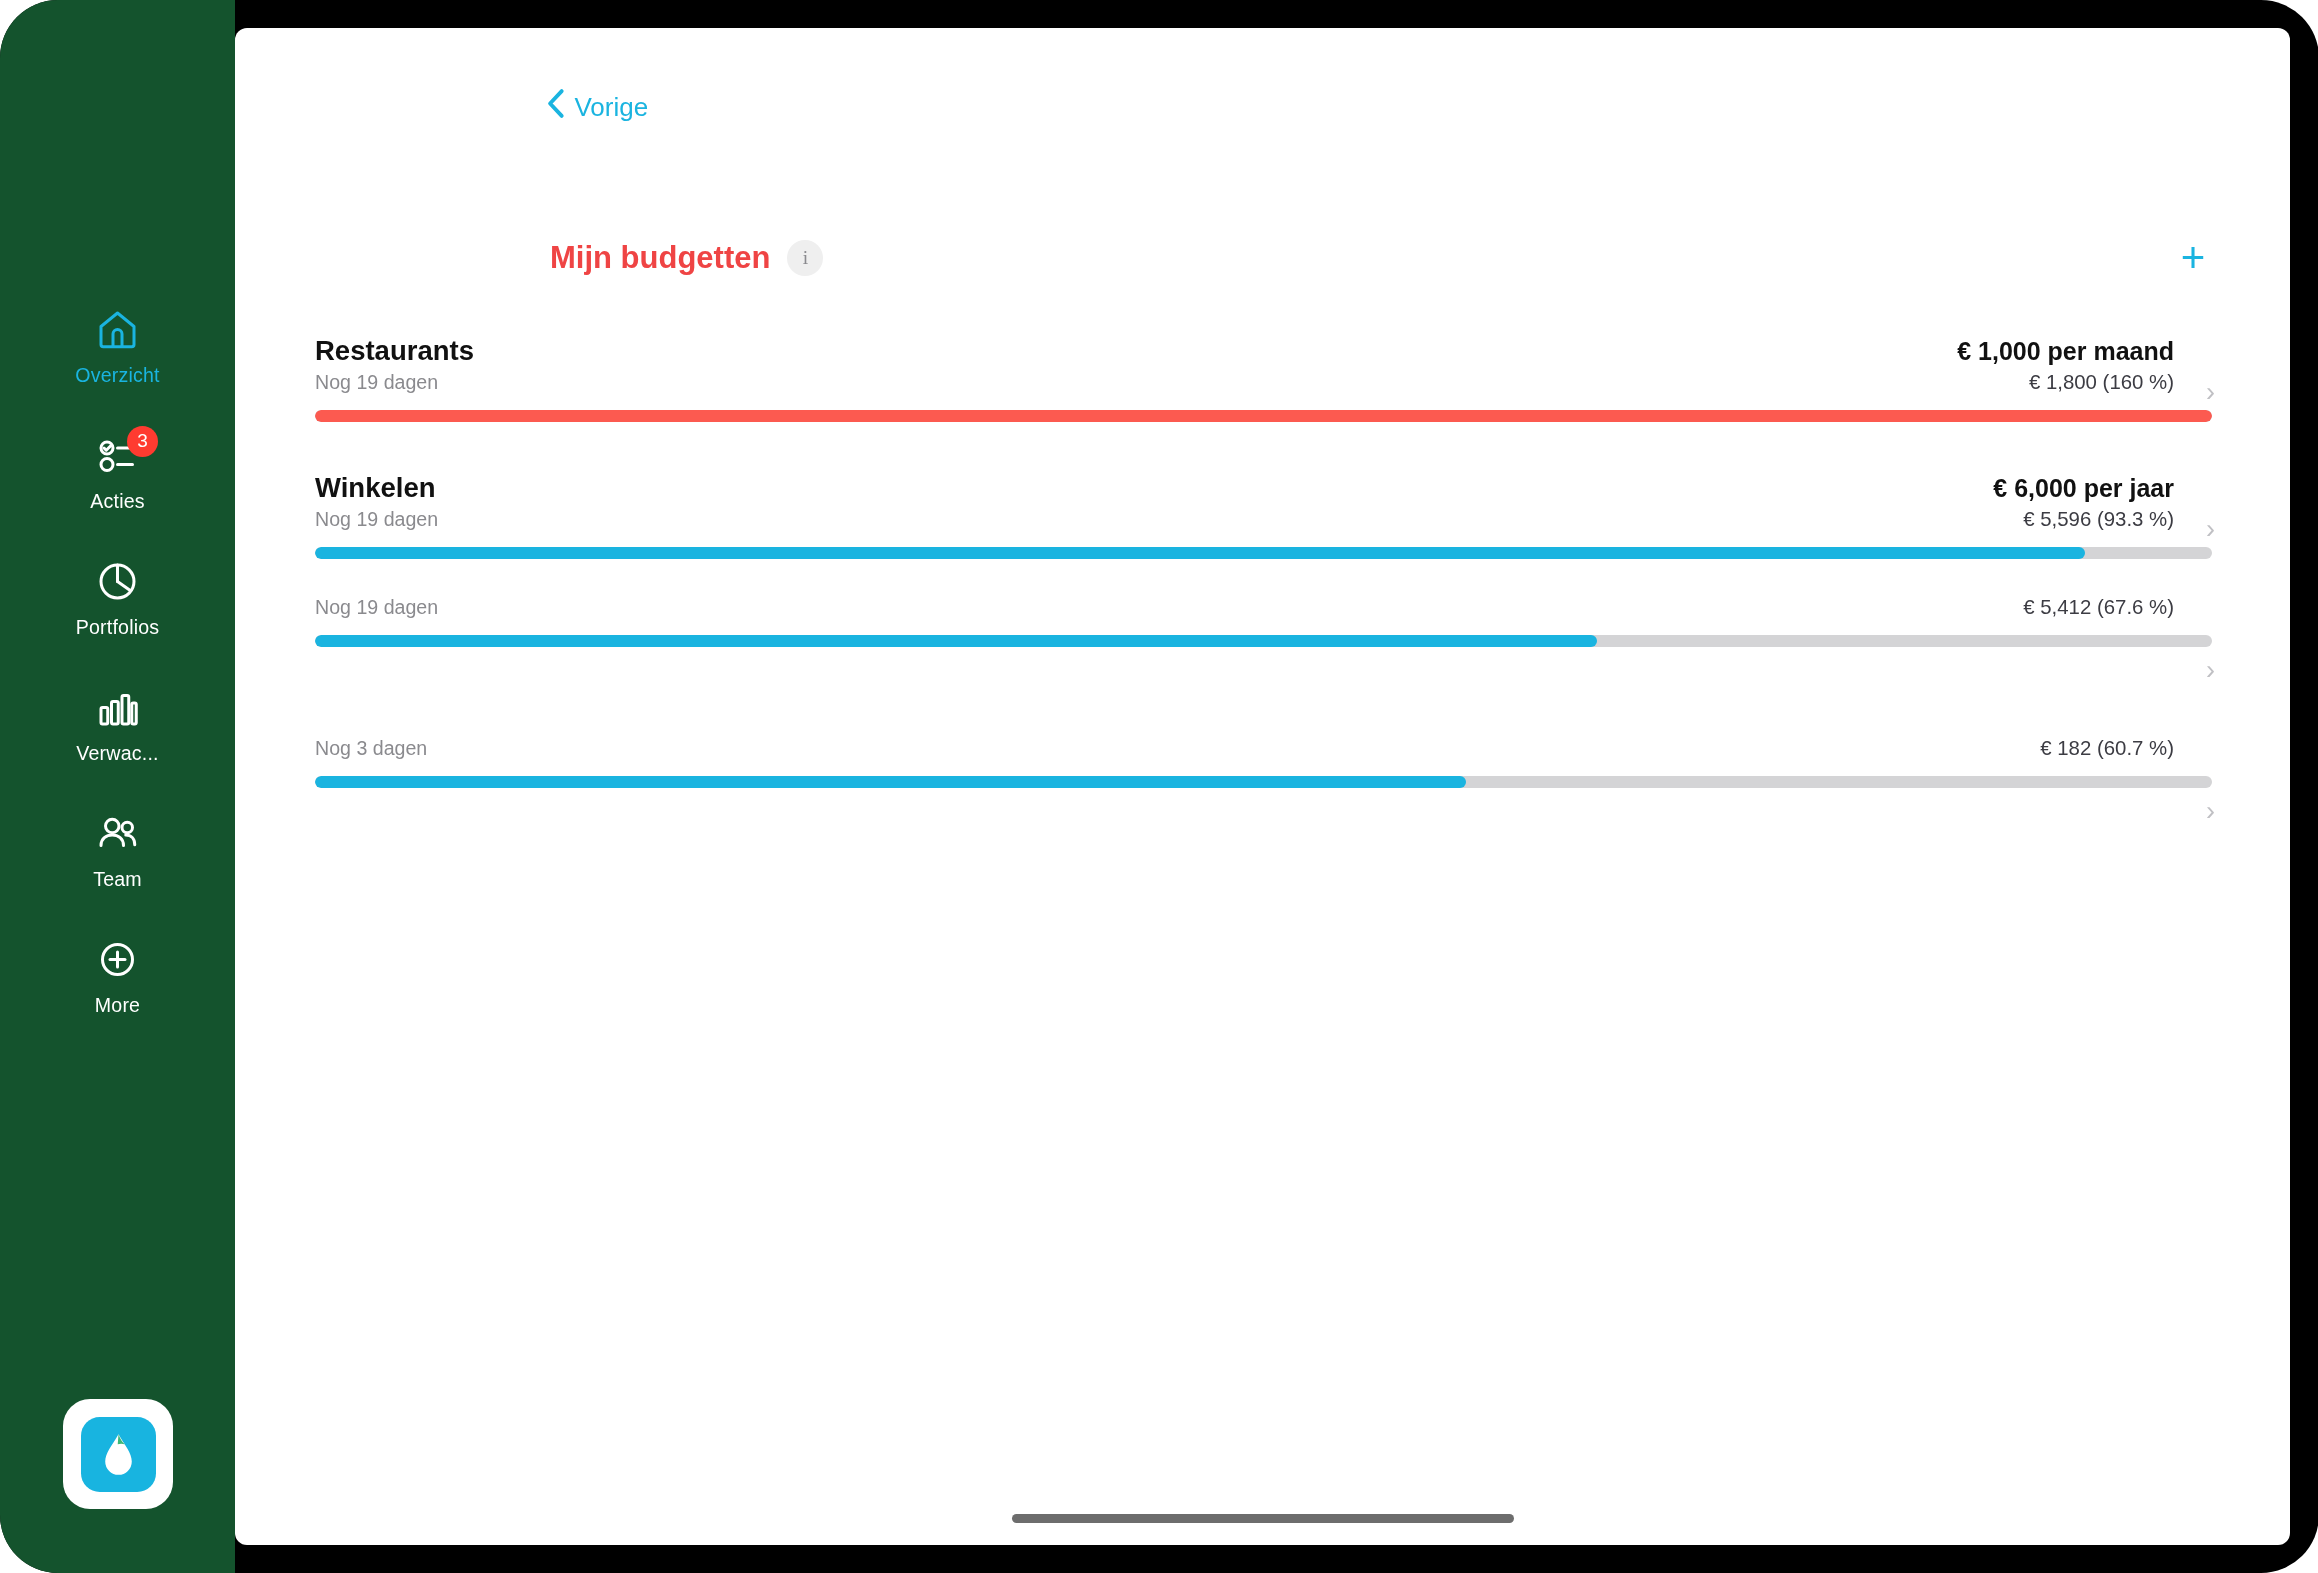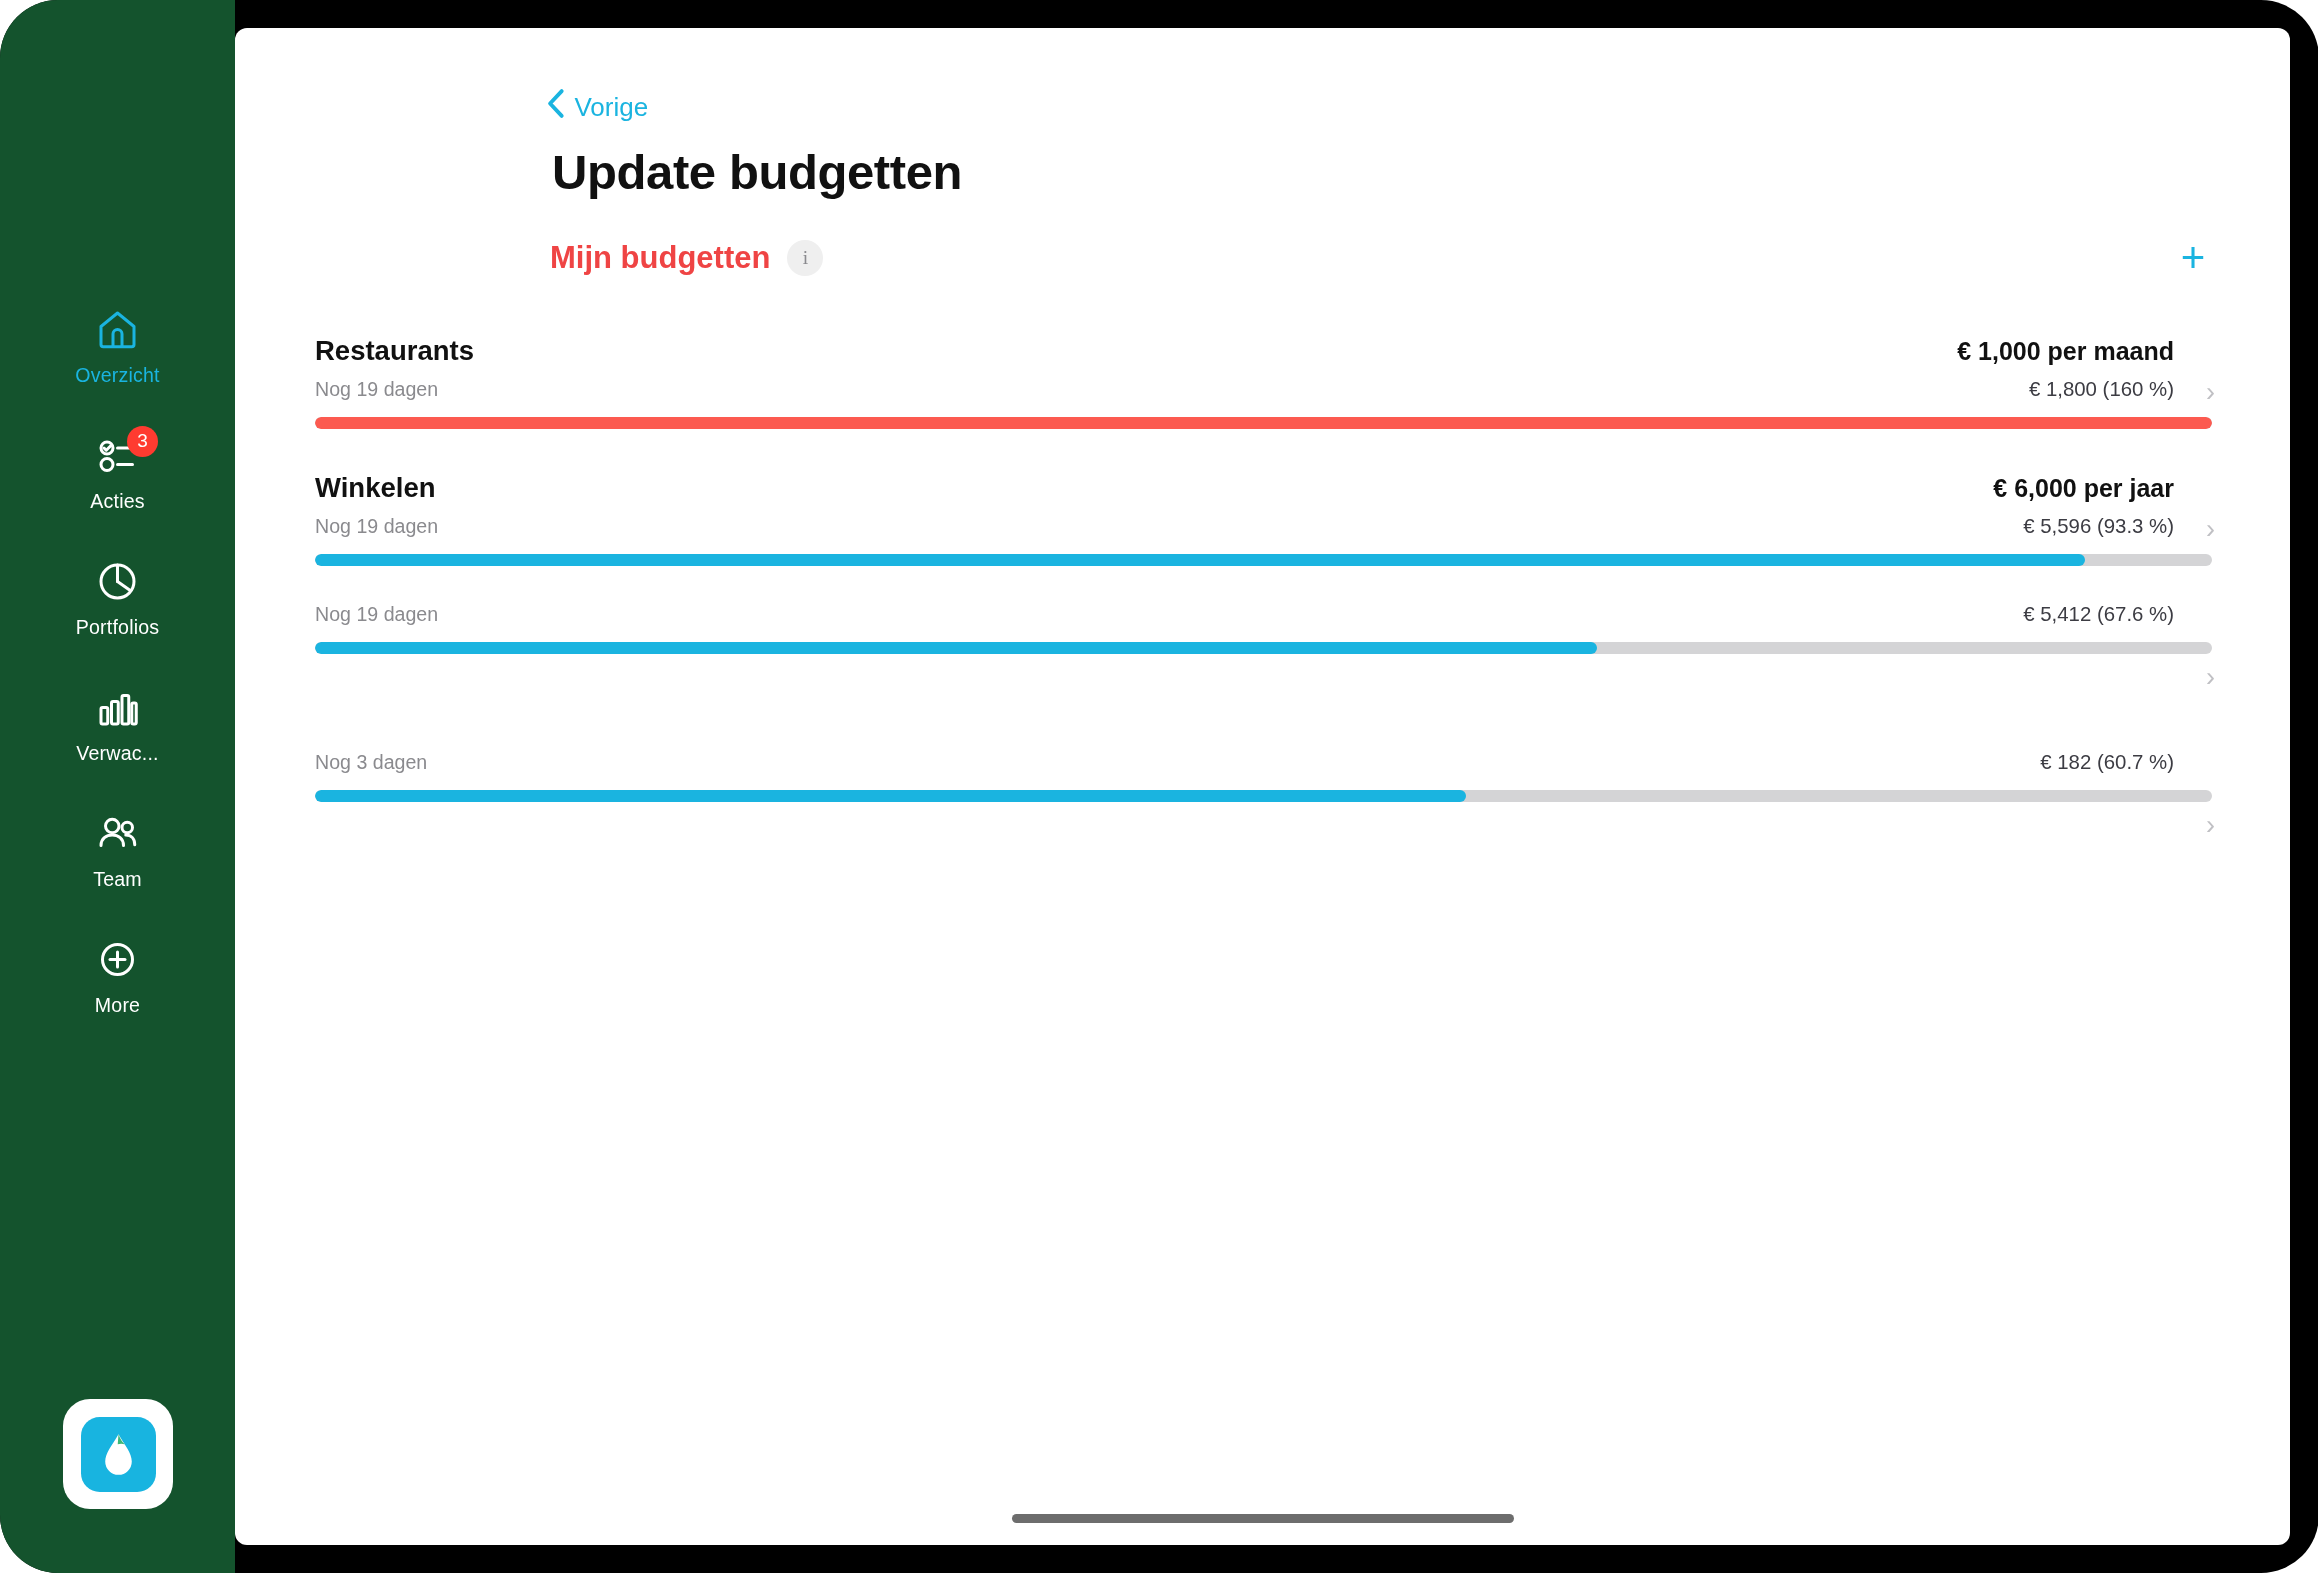--- a/index.html
+++ b/index.html
@@ -184,21 +184,21 @@
   .b-limit {
     font-size: 25px;
     font-weight: bold;
     color: #111111;
     margin-right: 38px;
   }
   .row-sub {
     display: flex;
     justify-content: space-between;
     align-items: center;
-    margin-top: 11px;
+    margin-top: 4px;
   }
   .b-days {
     font-size: 19.6px;
     color: #8a8a8e;
   }
   .b-spent {
     font-size: 20.4px;
     color: #3c3c43;
     margin-right: 38px;
   }
@@ -318,21 +318,20 @@
 
     <div id="back-link">
       <span>
         <svg width="19" height="31" viewBox="0 0 24 40">
           <polyline points="20,4 5,20 20,36" fill="none" stroke="#1ab4e0" stroke-width="5" stroke-linecap="round" stroke-linejoin="round"></polyline>
         </svg>
       </span>
       <span>Vorige</span>
     </div>
 
-    <div id="page-title">Update budgetten</div>
 
     <div id="section-header">
       <span id="section-title">Mijn budgetten</span>
       <span id="info-badge">i</span>
     </div>
 
     <div id="add-button">+</div>
 
     <div id="budget-list">
         <div class="budget-row">

